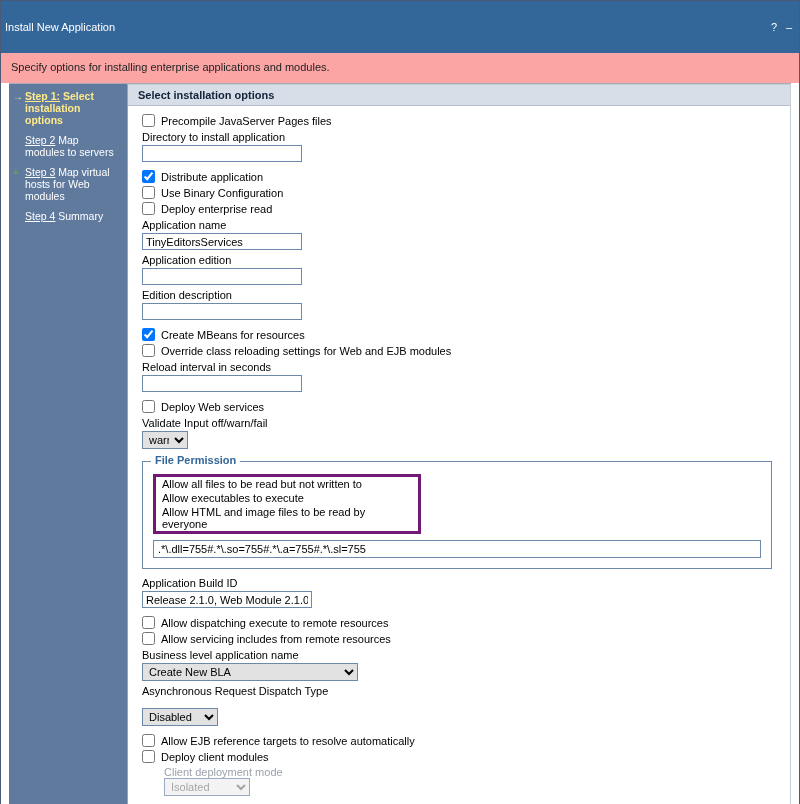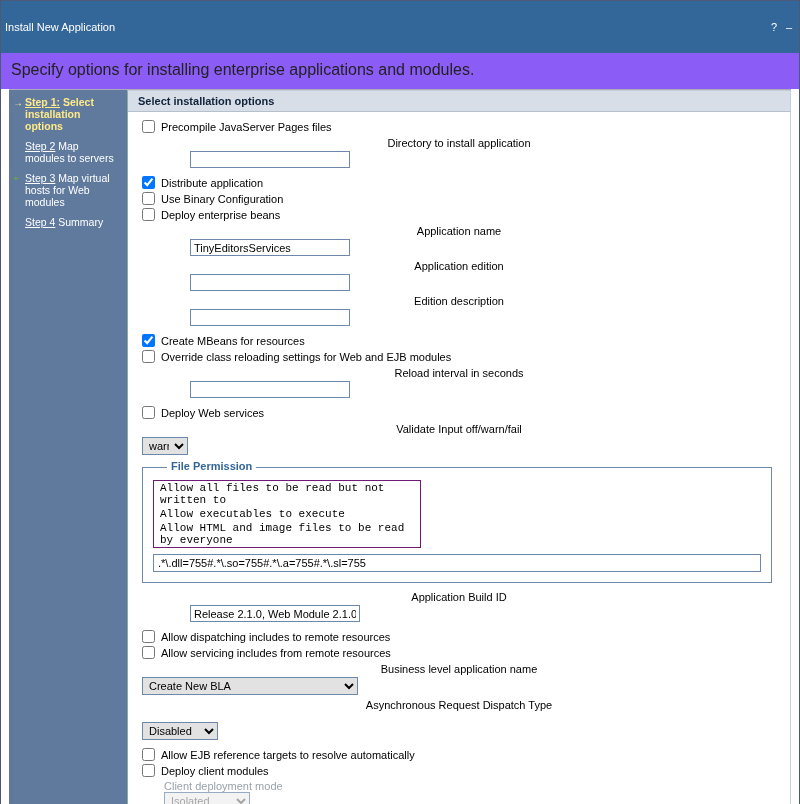--- a/index.html
+++ b/index.html
@@ -1,44 +1,44 @@
 <!DOCTYPE html>
 <html><head>
   <meta charset="utf-8">
   <style>
     * { box-sizing: border-box; margin: 0; padding: 0; }
     body { font-family: Arial, Helvetica, sans-serif; font-size: 11px; background: #fff; color: #000; width: 800px; }
     .win-shell { border: 1px solid #4b5a77; }
     .titlebar { background: #336699; color: #fff; display: flex; justify-content: space-between; align-items: center; padding: 20px 4px; font-size: 11px; }
     .titlebar .win-ctrls span { display: inline-block; width: 12px; text-align: center; color: #fff; cursor: pointer; }
-    .intro-strip { background: #8b5cf6; padding: 8px 10px 10px 10px; color: #222; font-size: 16px; }
+    .intro-strip { background: #fca5a5; padding: 8px 10px 10px 10px; color: #222; font-size: 11px; }
     .content-wrap { display: flex; align-items: stretch; border-top: 1px solid #aab; margin: 0 8px 8px 8px; }
     
     .wiznav { width: 118px; background: #5f7a9d; color: #fff; padding: 6px 6px 10px 6px; font-size: 10.5px; }
     .wiznav .step { margin-bottom: 8px; position: relative; padding-left: 10px; }
     .wiznav .step .arrow { position: absolute; left: -2px; top: 1px; color: #ffea8a; font-size: 10px; }
     .wiznav .step.current { color: #ffea8a; font-weight: bold; }
     .wiznav .step.current .semi { text-decoration: underline; }
     .wiznav .step a { color: #fff; text-decoration: underline; cursor: pointer; }
     .wiznav .step .tail { color: #fff; text-decoration: none; font-weight: normal; }
     
     .mainpane { flex: 1; background: #fff; border: 1px solid #c7cfd6; border-left: 1px solid #8aa; }
     .panel-head { background: #d7dee7; padding: 4px 10px; font-weight: bold; font-size: 11px; color: #11223a; border-bottom: 1px solid #b6c0cc; }
     .panel-sub { padding: 8px 12px 4px 12px; font-size: 11px; color: #000; }
     .formarea { padding: 6px 14px 14px 14px; }
     .row { display: flex; align-items: center; margin: 2px 0 3px 0; }
     .row input[type=checkbox] { margin-right: 6px; }
-    .lblonly { margin: 4px 0 2px 0; text-align: center; }
-    .txt { width: 160px; border: 1px solid #6d88ab; background: #fff; font-size: 11px; padding: 1px 3px; height: 17px; margin-left: 48px; }
+    .lblonly { margin: 4px 0 2px 0; }
+    .txt { width: 160px; border: 1px solid #6d88ab; background: #fff; font-size: 11px; padding: 1px 3px; height: 17px; }
     .txt.ro { background: #fff; }
     .sel { border: 1px solid #6d88ab; font-size: 11px; padding: 0 2px; height: 18px; }
     .sel.grey { background: #e2e2e2; }
     .file-perm { border: 1px solid #6d88ab; margin: 6px 0 8px 0; padding: 0 10px 10px 10px; position: relative; width: 630px; }
-    .file-perm-legend { position: absolute; top: -8px; left: 8px; background: #fff; padding: 0 4px; color: #336699; font-weight: bold; font-size: 11px; margin-left: 16px; }
-    .perm-list { border: 1px solid #701a75; background: #fff; width: 268px; margin: 12px 0 6px 0; font-family: Liberation Mono, monospace; }
+    .file-perm-legend { position: absolute; top: -8px; left: 8px; background: #fff; padding: 0 4px; color: #336699; font-weight: bold; font-size: 11px; }
+    .perm-list { border: 3px solid #701a75; background: #fff; width: 268px; margin: 12px 0 6px 0; }
     .perm-list div { padding: 1px 6px; font-size: 11px; }
     .perm-text { width: 608px; border: 1px solid #6d88ab; font-size: 11px; padding: 2px 4px; }
     .indent { margin-left: 22px; }
     .muted { color: #9aa2ac; }
     .wide-sel { width: 216px; }
     .mid-sel { width: 76px; margin-top: 9px; }
     .sm-sel { width: 46px; }
   </style>
 </head>
 <body>
@@ -93,21 +93,21 @@
         <div class="row">
             <input type="checkbox" checked="" style="">
             <span>Distribute application</span>
           </div>
         <div class="row">
             <input type="checkbox" style="">
             <span>Use Binary Configuration</span>
           </div>
         <div class="row">
             <input type="checkbox" style="">
-            <span>Deploy enterprise beans</span>
+            <span>Deploy enterprise read</span>
           </div>
 
         <div class="lblonly">Application name</div>
         <input class="txt" type="text" value="TinyEditorsServices" style="">
 
         <div class="lblonly">Application edition</div>
         <input class="txt" type="text" value="" style="">
 
         <div class="lblonly">Edition description</div>
         <input class="txt" type="text" value="" style="">
@@ -145,21 +145,21 @@
           </div>
           <input class="perm-text" type="text" value=".*\.dll=755#.*\.so=755#.*\.a=755#.*\.sl=755" style="">
         </div>
 
         <div class="lblonly">Application Build ID</div>
         <input class="txt ro" style="width: 170px;" type="text" readonly="" value="Release 2.1.0, Web Module 2.1.0">
 
         <div style="height:6px"></div>
         <div class="row">
             <input type="checkbox" style="">
-            <span>Allow dispatching includes to remote resources</span>
+            <span>Allow dispatching execute to remote resources</span>
           </div>
         <div class="row">
             <input type="checkbox" style="">
             <span>Allow servicing includes from remote resources</span>
           </div>
 
         <div class="lblonly">Business level application name</div>
         <select class="sel grey wide-sel"><option>Create New BLA</option></select>
 
         <div class="lblonly">Asynchronous Request Dispatch Type</div>

